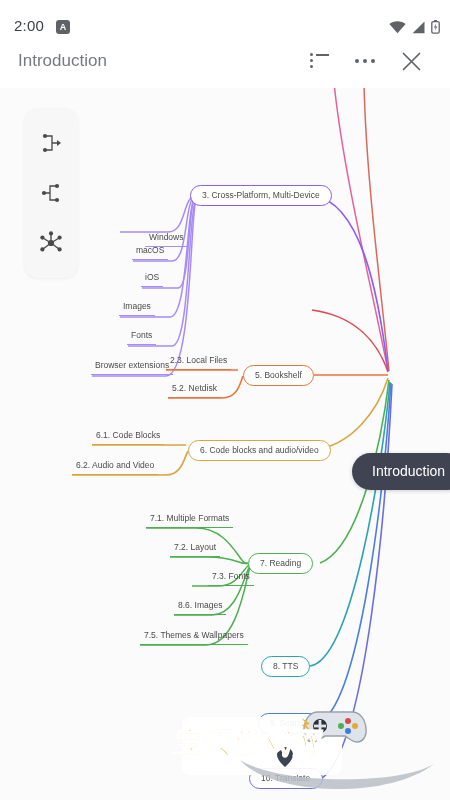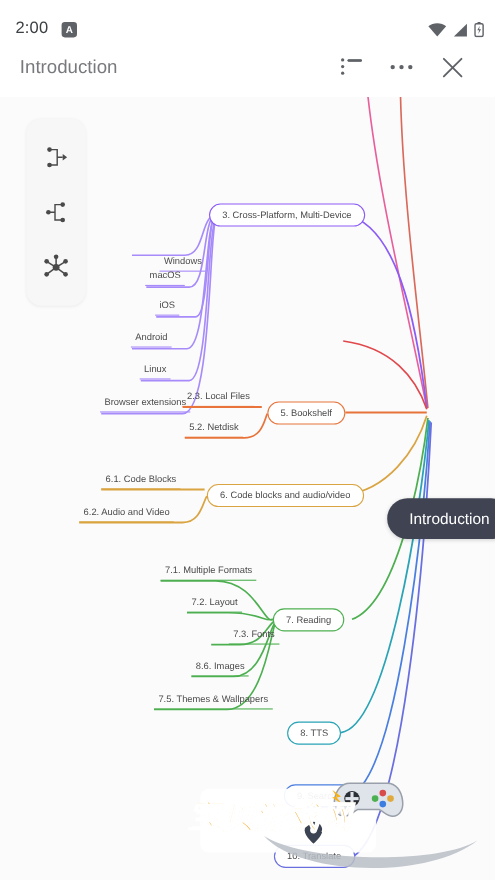--- a/index.html
+++ b/index.html
@@ -228,22 +228,22 @@
           <circle cx="22.6" cy="20.4" r="2.1" fill="#4a4a4a"></circle>
           <circle cx="5.4" cy="20.4" r="2.1" fill="#4a4a4a"></circle>
           <circle cx="5.4" cy="8.6" r="2.1" fill="#4a4a4a"></circle>
         </svg>
       </div>
     </div>
 
     <div class="leaf" style="left:119px; top:144px; border-color:#a78bfa;margin-left:26px;">Windows</div>
     <div class="leaf" style="left:132px; top:157px; border-color:#a78bfa;">macOS</div>
     <div class="leaf" style="left:141px; top:184px; border-color:#a78bfa;">iOS</div>
-    <div class="leaf" style="left:119px; top:213px; border-color:#a78bfa;">Android</div>
-    <div class="leaf" style="left:127px; top:242px; border-color:#a78bfa;">Linux</div>
+    <div class="leaf" style="left:119px; top:213px; border-color:#a78bfa;">Images</div>
+    <div class="leaf" style="left:127px; top:242px; border-color:#a78bfa;">Fonts</div>
     <div class="leaf" style="left:91px;  top:272px; border-color:#a78bfa;">Browser extensions</div>
 
     <div class="node" style="left:190px; top:97px; border-color:#8b5cf6;">3. Cross-Platform, Multi-Device</div>
 
     <div class="leaf" style="left:166px; top:267px; border-color:#e8743b;">2.3. Local Files</div>
     <div class="leaf" style="left:168px; top:295px; border-color:#e8743b;">5.2. Netdisk</div>
     <div class="node" style="left:243px; top:277px; border-color:#e8743b;">5. Bookshelf</div>
 
     <div class="leaf" style="left:92px; top:342px; border-color:#d9a441;">6.1. Code Blocks</div>
     <div class="leaf" style="left:72px; top:372px; border-color:#d9a441;">6.2. Audio and Video</div>

